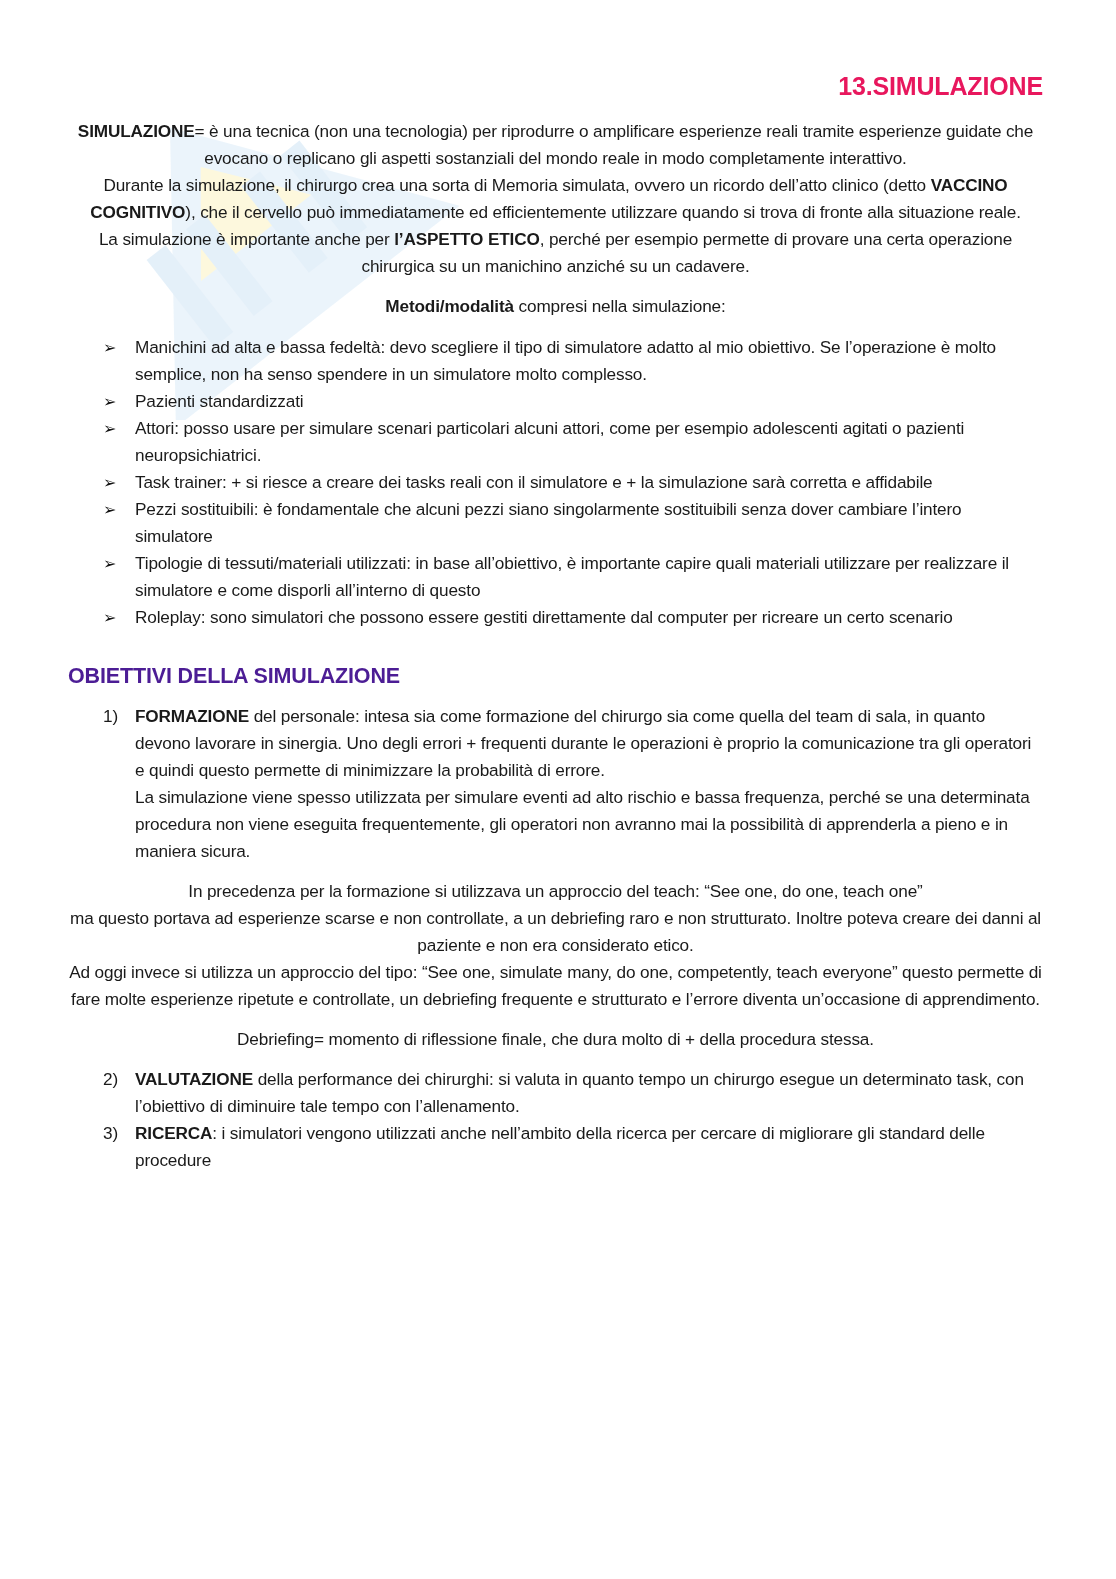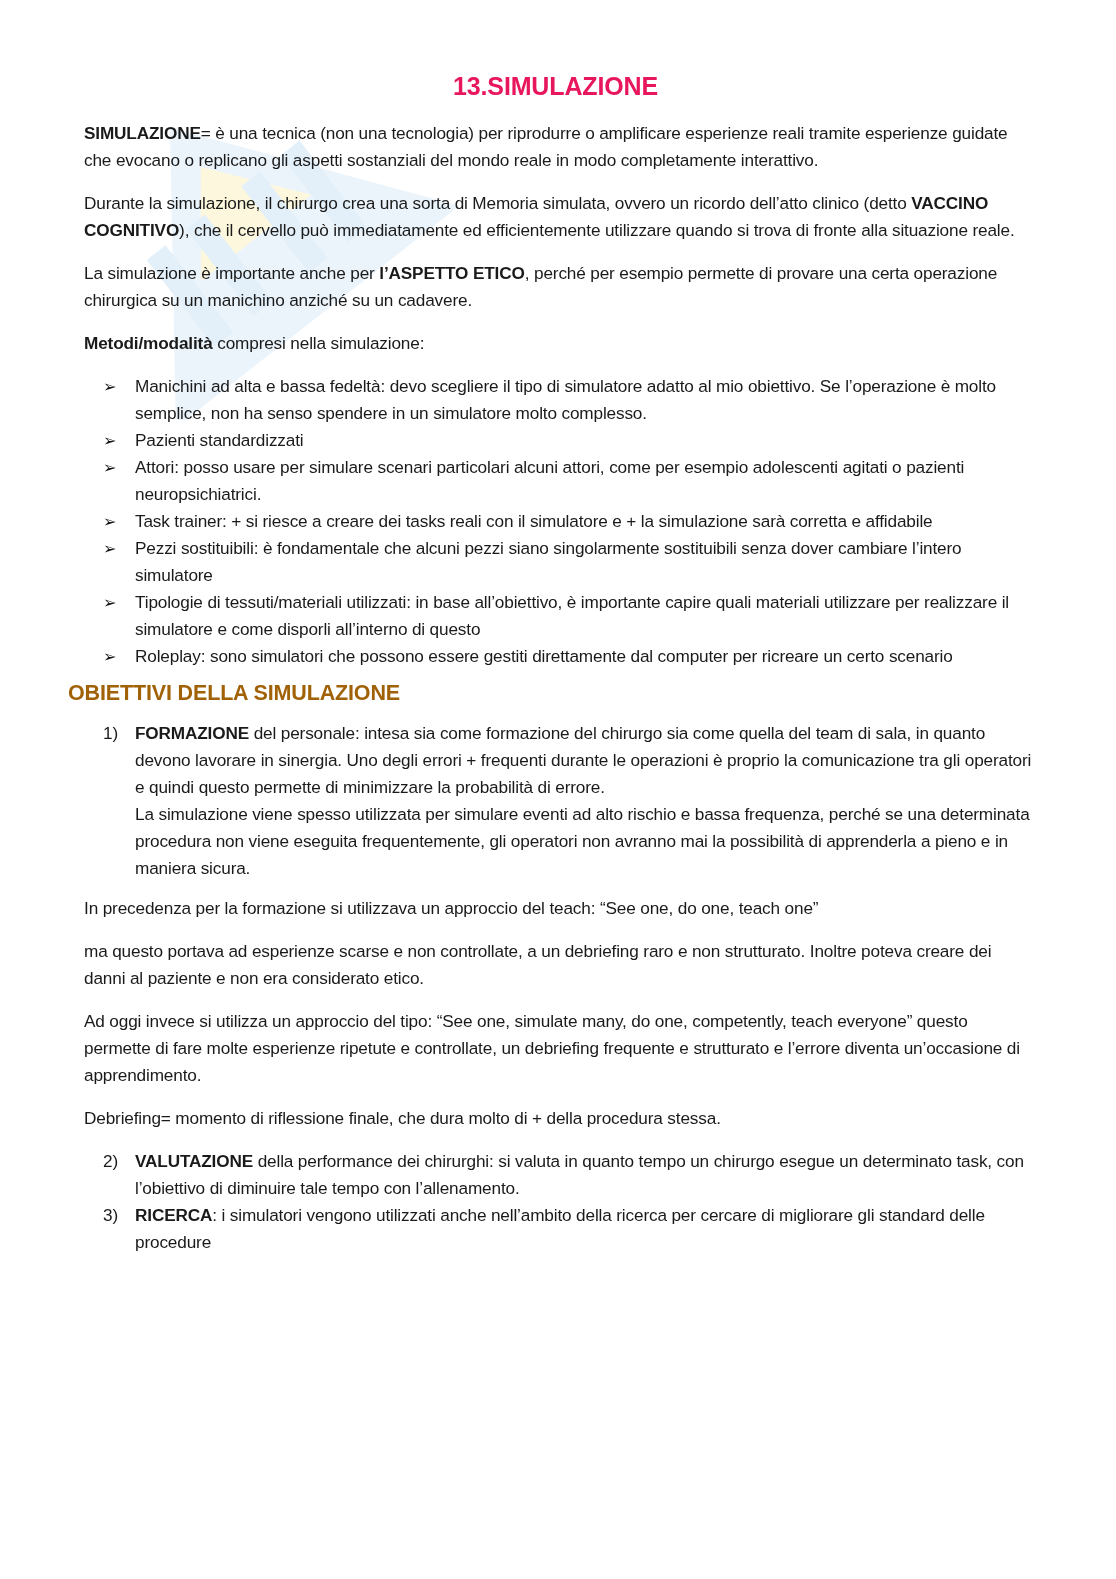--- a/index.html
+++ b/index.html
@@ -10,35 +10,35 @@
     }
     .watermark {
       position: absolute; left: 30px; top: 40px; width: 440px; height: 380px;
       pointer-events: none; z-index: 0;
     }
     .page {
       position: absolute; left: 68px; top: 68px; width: 975px; z-index: 1;
       font-size: 17.2px; line-height: 27px; letter-spacing: -0.15px;
     }
     .title {
-      text-align: center; color: #E8175D; font-weight: bold;
+      text-align: right; color: #E8175D; font-weight: bold;
       font-size: 25px; line-height: 36px; margin: 0 0 14px 0;
     }
-    p { margin: 16px; }
+    p { margin: 0; text-align: center; }
     .gap { margin-top: 13px; }
     b { font-weight: bold; }
     ul.arrows { list-style: none; margin: 14px 0 0 0; padding: 0 0 0 35px; }
     ul.arrows li { position: relative; padding-left: 32px; }
     ul.arrows li .bullet {
       position: absolute; left: 0; top: 0; font-size: 16px; color: #111;
     }
     .u { text-underline-offset: 3px; }
     h2 {
-      color: #a16207; font-size: 21.5px; font-weight: bold;
-      line-height: 30px; margin: 8px 0 12px 0;
+      color: #4c1d95; font-size: 21.5px; font-weight: bold;
+      line-height: 30px; margin: 30px 0 12px 0;
     }
     ol.num { list-style: none; margin: 0; padding: 0 0 0 35px; }
     ol.num li { position: relative; padding-left: 32px; }
     ol.num li .n { position: absolute; left: 0; top: 0; }
     ol.num.second { margin-top: 13px; }
   </style>
 </head>
 <body>
 
 <svg class="watermark" viewBox="0 0 440 380">

